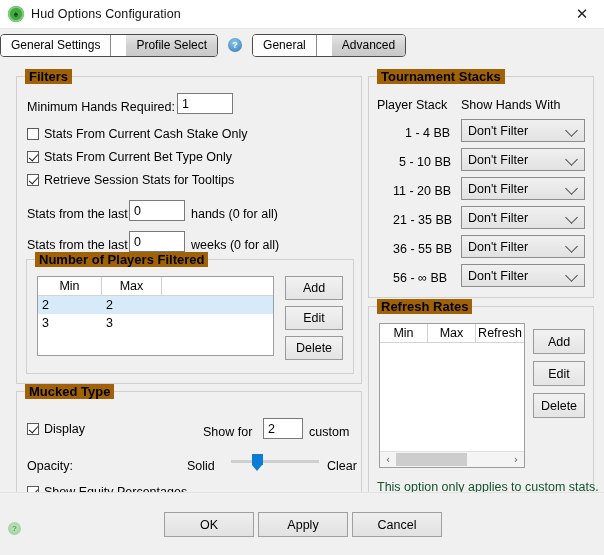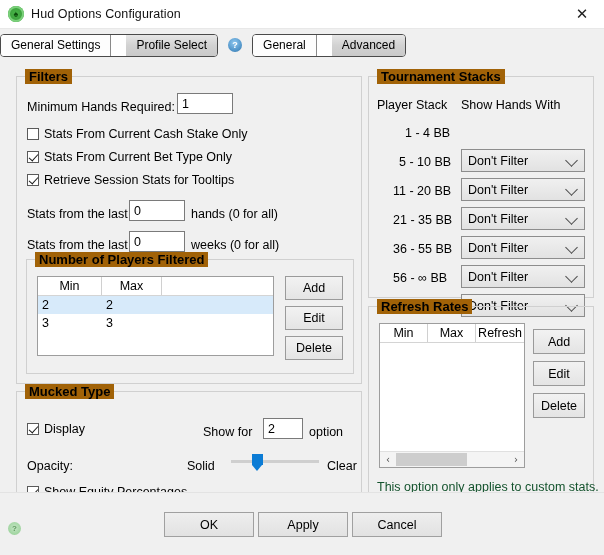--- a/index.html
+++ b/index.html
@@ -197,21 +197,20 @@
     position: absolute;
     border: 1px solid #8d8d8d;
     background: linear-gradient(to bottom, #f0f0f0 0%, #e2e2e2 100%);
     box-sizing: border-box;
     display: flex;
     align-items: center;
     font-size: 12.5px;
     color: #000;
     padding-left: 6px;
     cursor: default;
-    margin-top: 30px;
   }
   .combo .caret {
     position: absolute;
     right: 8px; top: 50%;
     width: 8px; height: 8px;
     margin-top: -5px;
     border: solid #4a4a4a;
     border-width: 0 1.5px 1.5px 0;
     transform: rotate(45deg);
   }
@@ -438,21 +437,21 @@
 <div class="groupbox" style="left:16px; top:391px; width:344px; height:118px;">
   <div class="gb-title">Mucked Type</div>
 
   <div class="chk-row" style="left:10px; top:30px;">
     <span class="chk-box checked"></span>
     <span class="chk-label">Display</span>
   </div>
 
   <div class="lbl" style="left:186px; top:34px;">Show for</div>
   <div class="txtbox" style="left:246px; top:26px; width:40px; height:21px;">2</div>
-  <div class="lbl" style="left:292px; top:34px;">option</div>
+  <div class="lbl" style="left:292px; top:34px;">custom</div>
 
   <div class="lbl" style="left:10px; top:68px;">Opacity:</div>
   <div class="lbl" style="left:170px; top:68px;">Solid</div>
   <div id="slider-wrap" style="left:214px; top:62px; width:88px; height:18px;">
     <div id="slider-track"></div>
     <div id="slider-thumb"></div>
   </div>
   <div class="lbl" style="left:310px; top:68px;">Clear</div>
 
   <div class="chk-row" style="left:10px; top:93px;">

